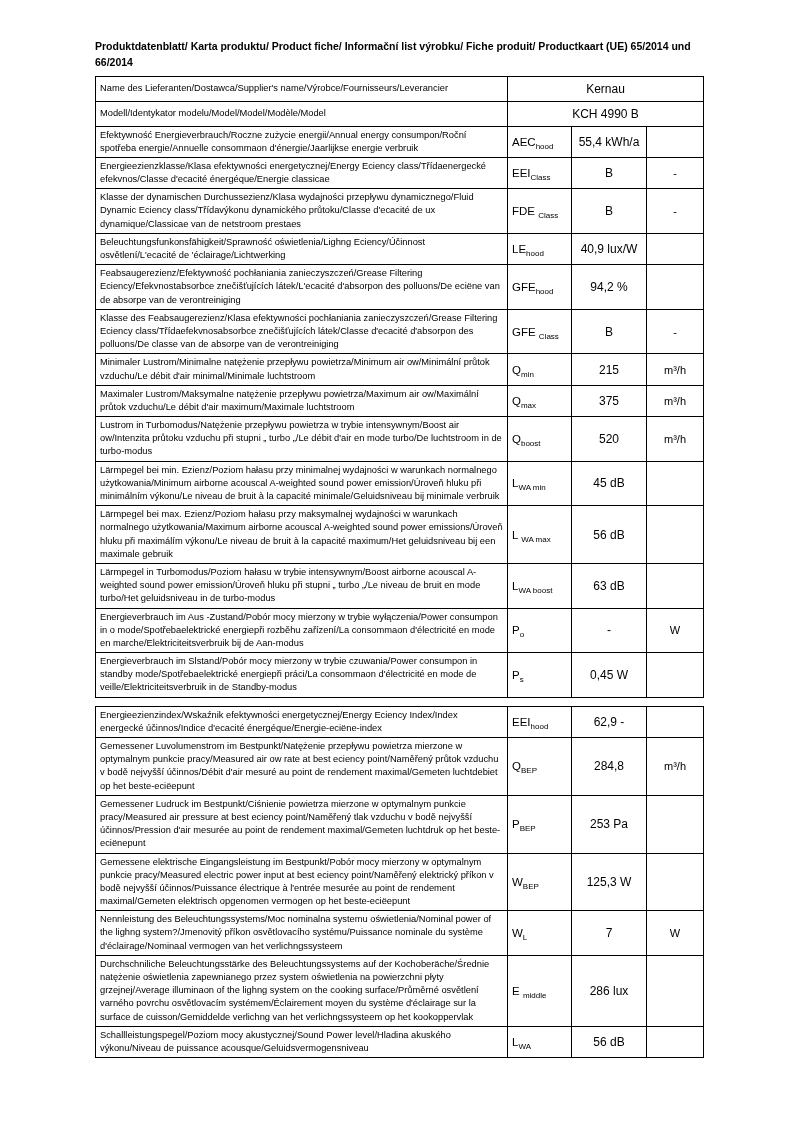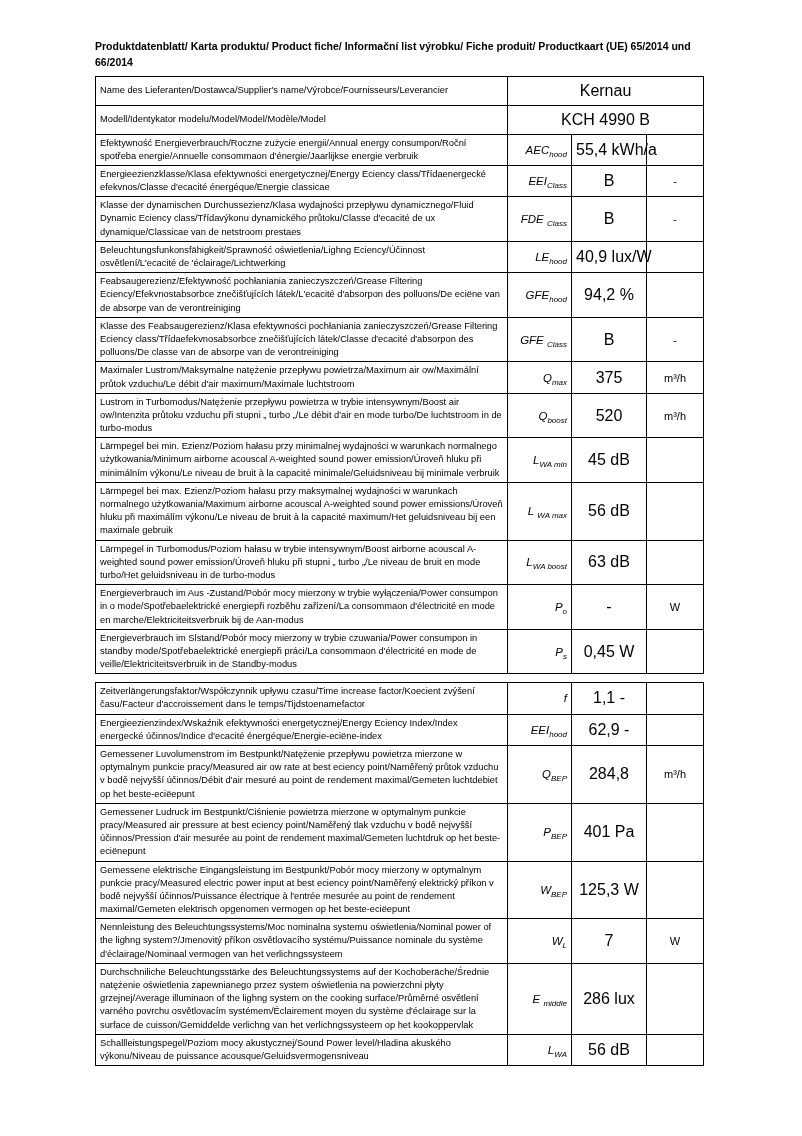--- a/index.html
+++ b/index.html
@@ -38,28 +38,27 @@
   table.fiche td {
     border: 1px solid #000;
     padding: 2px 4px;
     vertical-align: middle;
   }
   td.desc {
     font-size: 9.3px;
     line-height: 1.42;
   }
   td.sym {
-    text-align: right;
+    text-align: left;
     font-size: 11.5px;
     white-space: nowrap;
-    font-style: italic;
   }
   td.val {
     text-align: center;
-    font-size: 16px;
+    font-size: 12px;
     white-space: nowrap;
   }
   td.unit {
     text-align: center;
     font-size: 11px;
     white-space: nowrap;
   }
   tr.tall td {
     padding-top: 5px;
     padding-bottom: 5px;
@@ -121,20 +120,26 @@
           <td class="val">94,2 %</td>
           <td class="unit"></td>
         </tr>
         <tr>
           <td class="desc">Klasse des Feabsaugerezienz/Klasa efektywności pochłaniania zanieczyszczeń/Grease Filtering Eciency class/Třídaefekvnosabsorbce znečišťujících látek/Classe d'ecacité d'absorpon des polluons/De classe van de absorpe van de verontreiniging</td>
           <td class="sym"><span>GFE </span><sub>Class</sub></td>
           <td class="val">B</td>
           <td class="unit">-</td>
         </tr>
         <tr>
+          <td class="desc">Minimaler Lustrom/Minimalne natężenie przepływu powietrza/Minimum air ow/Minimální průtok vzduchu/Le débit d'air minimal/Minimale luchtstroom</td>
+          <td class="sym"><span>Q</span><sub>min</sub></td>
+          <td class="val">215</td>
+          <td class="unit">m³/h</td>
+        </tr>
+        <tr>
           <td class="desc">Maximaler Lustrom/Maksymalne natężenie przepływu powietrza/Maximum air ow/Maximální průtok vzduchu/Le débit d'air maximum/Maximale luchtstroom</td>
           <td class="sym"><span>Q</span><sub>max</sub></td>
           <td class="val">375</td>
           <td class="unit">m³/h</td>
         </tr>
         <tr>
           <td class="desc">Lustrom in Turbomodus/Natężenie przepływu powietrza w trybie intensywnym/Boost air ow/Intenzita průtoku vzduchu při stupni „ turbo „/Le débit d'air en mode turbo/De luchtstroom in de turbo-modus</td>
           <td class="sym"><span>Q</span><sub>boost</sub></td>
           <td class="val">520</td>
           <td class="unit">m³/h</td>
@@ -174,41 +179,35 @@
 
   <table class="fiche">
     <colgroup>
       <col style="width:412px">
       <col style="width:64px">
       <col style="width:75px">
       <col style="width:57px">
     </colgroup>
     <tbody>
         <tr>
-          <td class="desc">Zeitverlängerungsfaktor/Współczynnik upływu czasu/Time increase factor/Koecient zvýšení času/Facteur d'accroissement dans le temps/Tijdstoenamefactor</td>
-          <td class="sym"><span>f</span><sub></sub></td>
-          <td class="val">1,1 -</td>
-          <td class="unit"></td>
-        </tr>
-        <tr>
           <td class="desc">Energieezienzindex/Wskaźnik efektywności energetycznej/Energy Eciency Index/Index energecké účinnos/Indice d'ecacité énergéque/Energie-eciëne-index</td>
           <td class="sym"><span>EEI</span><sub>hood</sub></td>
           <td class="val">62,9 -</td>
           <td class="unit"></td>
         </tr>
         <tr>
           <td class="desc">Gemessener Luvolumenstrom im Bestpunkt/Natężenie przepływu powietrza mierzone w optymalnym punkcie pracy/Measured air ow rate at best eciency point/Naměřený průtok vzduchu v bodě nejvyšší účinnos/Débit d'air mesuré au point de rendement maximal/Gemeten luchtdebiet op het beste-eciëepunt</td>
           <td class="sym"><span>Q</span><sub>BEP</sub></td>
           <td class="val">284,8</td>
           <td class="unit">m³/h</td>
         </tr>
         <tr>
           <td class="desc">Gemessener Ludruck im Bestpunkt/Ciśnienie powietrza mierzone w optymalnym punkcie pracy/Measured air pressure at best eciency point/Naměřený tlak vzduchu v bodě nejvyšší účinnos/Pression d'air mesurée au point de rendement maximal/Gemeten luchtdruk op het beste-eciënepunt</td>
           <td class="sym"><span>P</span><sub>BEP</sub></td>
-          <td class="val">401 Pa</td>
+          <td class="val">253 Pa</td>
           <td class="unit"></td>
         </tr>
         <tr>
           <td class="desc">Gemessene elektrische Eingangsleistung im Bestpunkt/Pobór mocy mierzony w optymalnym punkcie pracy/Measured electric power input at best eciency point/Naměřený elektrický příkon v bodě nejvyšší účinnos/Puissance électrique à l'entrée mesurée au point de rendement maximal/Gemeten elektrisch opgenomen vermogen op het beste-eciëepunt</td>
           <td class="sym"><span>W</span><sub>BEP</sub></td>
           <td class="val">125,3 W</td>
           <td class="unit"></td>
         </tr>
         <tr>
           <td class="desc">Nennleistung des Beleuchtungssystems/Moc nominalna systemu oświetlenia/Nominal power of the lighng system?/Jmenovitý příkon osvětlovacího systému/Puissance nominale du système d'éclairage/Nominaal vermogen van het verlichngssysteem</td>

